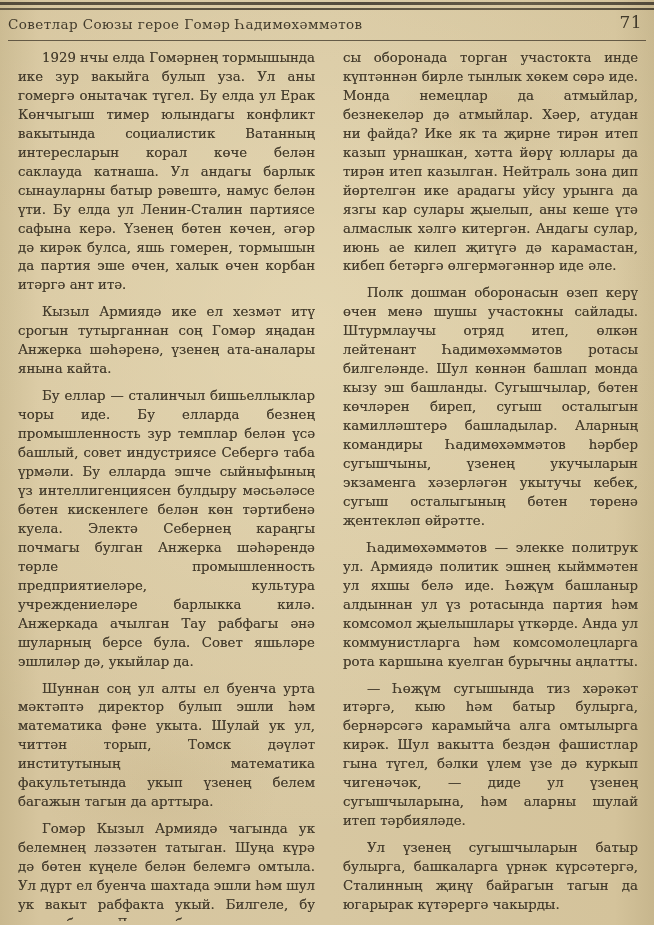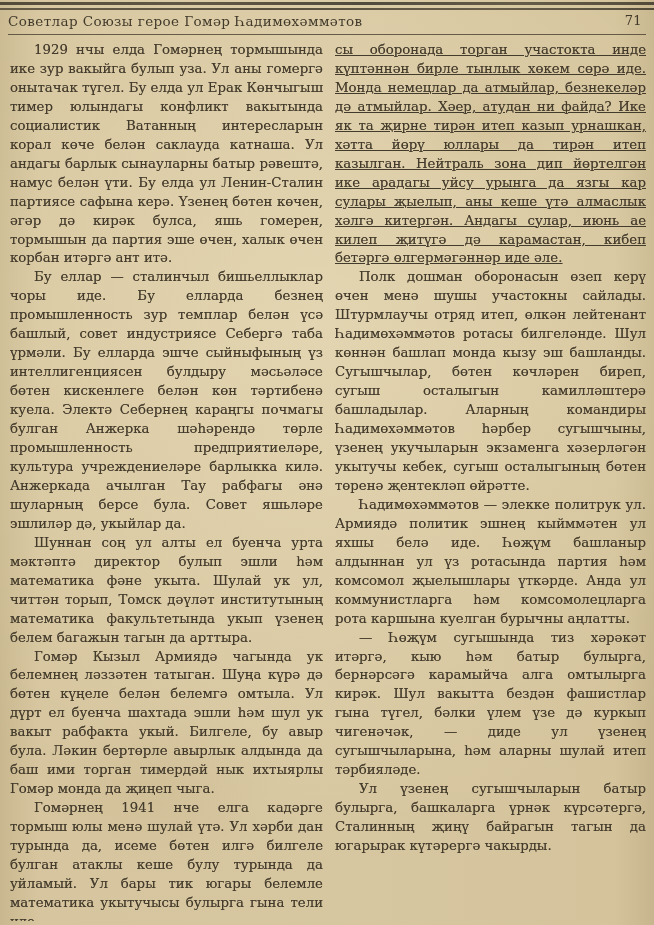--- a/index.html
+++ b/index.html
@@ -36,48 +36,48 @@
     height: 1.5px;
     background: linear-gradient(90deg, #4a4232, #352f24 40%, #4a4232 75%, #352f24);
     opacity: 0.8;
   }
   .running-head {
     position: absolute;
     top: 13px; left: 8px; right: 8px;
     height: 19px;
     display: flex;
     justify-content: space-between;
-    align-items: flex-start;
+    align-items: flex-end;
     font-size: 13.5px;
     letter-spacing: 0.4px;
     border-bottom: 1.5px solid rgba(62,54,40,0.75);
-    padding-bottom: 2px;
+    padding-bottom: 8px;
   }
   .running-head .title { white-space: nowrap; }
-  .running-head .pageno { font-size: 13px; padding-right: 4px; }
+  .running-head .pageno { font-size: 17px; padding-right: 4px; }
 
   .column {
     position: absolute;
     top: 41px;
     height: 880px;
     overflow: hidden;
     font-size: 13.3px;
     line-height: 18.95px;
     text-align: justify;
     color: #433b2c;
     text-shadow: 0 0 0.5px rgba(58,48,32,0.55);
   }
   .column.left  { left: 10px;  width: 313px; }
   .column.right { left: 335px; width: 311px; }
 
   .para {
-    margin: 0;
+    margin: 8px;
     text-indent: 24px;
   }
-  .para.no-indent { text-indent: 0; text-decoration: underline; }
+  .para.no-indent { text-indent: 0; }
 
   
   .stain-1, .stain-2 {
     position: absolute;
     pointer-events: none;
     border-radius: 50%;
   }
   .stain-1 {
     left: 392px; top: 60px; width: 190px; height: 120px;
     background: radial-gradient(closest-side, rgba(150,120,60,0.10), rgba(150,120,60,0));
@@ -98,20 +98,21 @@
   <div class="running-head">
     <span class="title">Советлар Союзы герое Гомәр Һадимөхәммәтов</span>
     <span class="pageno">71</span>
   </div>
 
   <div class="stain-1"></div>
   <div class="stain-2"></div>
 
   <div class="column left">
       <p class="para">1929 нчы елда Гомәрнең тормышында ике зур вакыйга булып уза. Ул аны гомергә онытачак түгел. Бу елда ул Ерак Көнчыгыш тимер юлындагы конфликт вакытында социалистик Ватанның интересларын корал көче белән саклауда катнаша. Ул андагы барлык сынауларны батыр рәвештә, намус белән үти. Бу елда ул Ленин-Сталин партиясе сафына керә. Үзенең бөтен көчен, әгәр дә кирәк булса, яшь гомерен, тормышын да партия эше өчен, халык өчен корбан итәргә ант итә.</p>
+      <p class="para">Кызыл Армиядә ике ел хезмәт итү срогын тутырганнан соң Гомәр яңадан Анжерка шәһәренә, үзенең ата-аналары янына кайта.</p>
       <p class="para">Бу еллар — сталинчыл бишьеллыклар чоры иде. Бу елларда безнең промышленность зур темплар белән үсә башлый, совет индустриясе Себергә таба үрмәли. Бу елларда эшче сыйныфының үз интеллигенциясен булдыру мәсьәләсе бөтен кискенлеге белән көн тәртибенә куела. Электә Себернең караңгы почмагы булган Анжерка шәһәрендә төрле промышленность предприятиеләре, культура учреждениеләре барлыкка килә. Анжеркада ачылган Тау рабфагы әнә шуларның берсе була. Совет яшьләре эшлиләр дә, укыйлар да.</p>
       <p class="para">Шуннан соң ул алты ел буенча урта мәктәптә директор булып эшли һәм математика фәне укыта. Шулай ук ул, читтән торып, Томск дәүләт институтының математика факультетында укып үзенең белем багажын тагын да арттыра.</p>
       <p class="para">Гомәр Кызыл Армиядә чагында ук белемнең ләззәтен татыган. Шуңа күрә дә бөтен күңеле белән белемгә омтыла. Ул дүрт ел буенча шахтада эшли һәм шул ук вакыт рабфакта укый. Билгеле, бу авыр була. Ләкин бертөрле авырлык алдында да баш ими торган тимердәй нык ихтыярлы Гомәр монда да җиңеп чыга.</p>
       <p class="para">Гомәрнең 1941 нче елга кадәрге тормыш юлы менә шулай үтә. Ул хәрби дан турында да, исеме бөтен илгә билгеле булган атаклы кеше булу турында да уйламый. Ул бары тик югары белемле математика укытучысы булырга гына тели иде.</p>
     </div>
   <div class="column right">
       <p class="para no-indent">сы оборонада торган участокта инде күптәннән бирле тынлык хөкем сөрә иде. Монда немецлар да атмыйлар, безнекеләр дә атмыйлар. Хәер, атудан ни файда? Ике як та җирне тирән итеп казып урнашкан, хәтта йөрү юллары да тирән итеп казылган. Нейтраль зона дип йөртелгән ике арадагы уйсу урынга да язгы кар сулары җыелып, аны кеше үтә алмаслык хәлгә китергән. Андагы сулар, июнь ае килеп җитүгә дә карамастан, кибеп бетәргә өлгермәгәннәр иде әле.</p>
       <p class="para">Полк дошман оборонасын өзеп керү өчен менә шушы участокны сайлады. Штурмлаучы отряд итеп, өлкән лейтенант Һадимөхәммәтов ротасы билгеләнде. Шул көннән башлап монда кызу эш башланды. Сугышчылар, бөтен көчләрен биреп, сугыш осталыгын камилләштерә башладылар. Аларның командиры Һадимөхәммәтов һәрбер сугышчыны, үзенең укучыларын экзаменга хәзерләгән укытучы кебек, сугыш осталыгының бөтен төренә җентекләп өйрәтте.</p>
       <p class="para">Һадимөхәммәтов — элекке политрук ул. Армиядә политик эшнең кыйммәтен ул яхшы белә иде. Һөҗүм башланыр алдыннан ул үз ротасында партия һәм комсомол җыелышлары үткәрде. Анда ул коммунистларга һәм комсомолецларга рота каршына куелган бурычны аңлатты.</p>
       <p class="para">— Һөҗүм сугышында тиз хәрәкәт итәргә, кыю һәм батыр булырга, бернәрсәгә карамыйча алга омтылырга кирәк. Шул вакытта бездән фашистлар гына түгел, бәлки үлем үзе дә куркып чигенәчәк, — диде ул үзенең сугышчыларына, һәм аларны шулай итеп тәрбияләде.</p>

